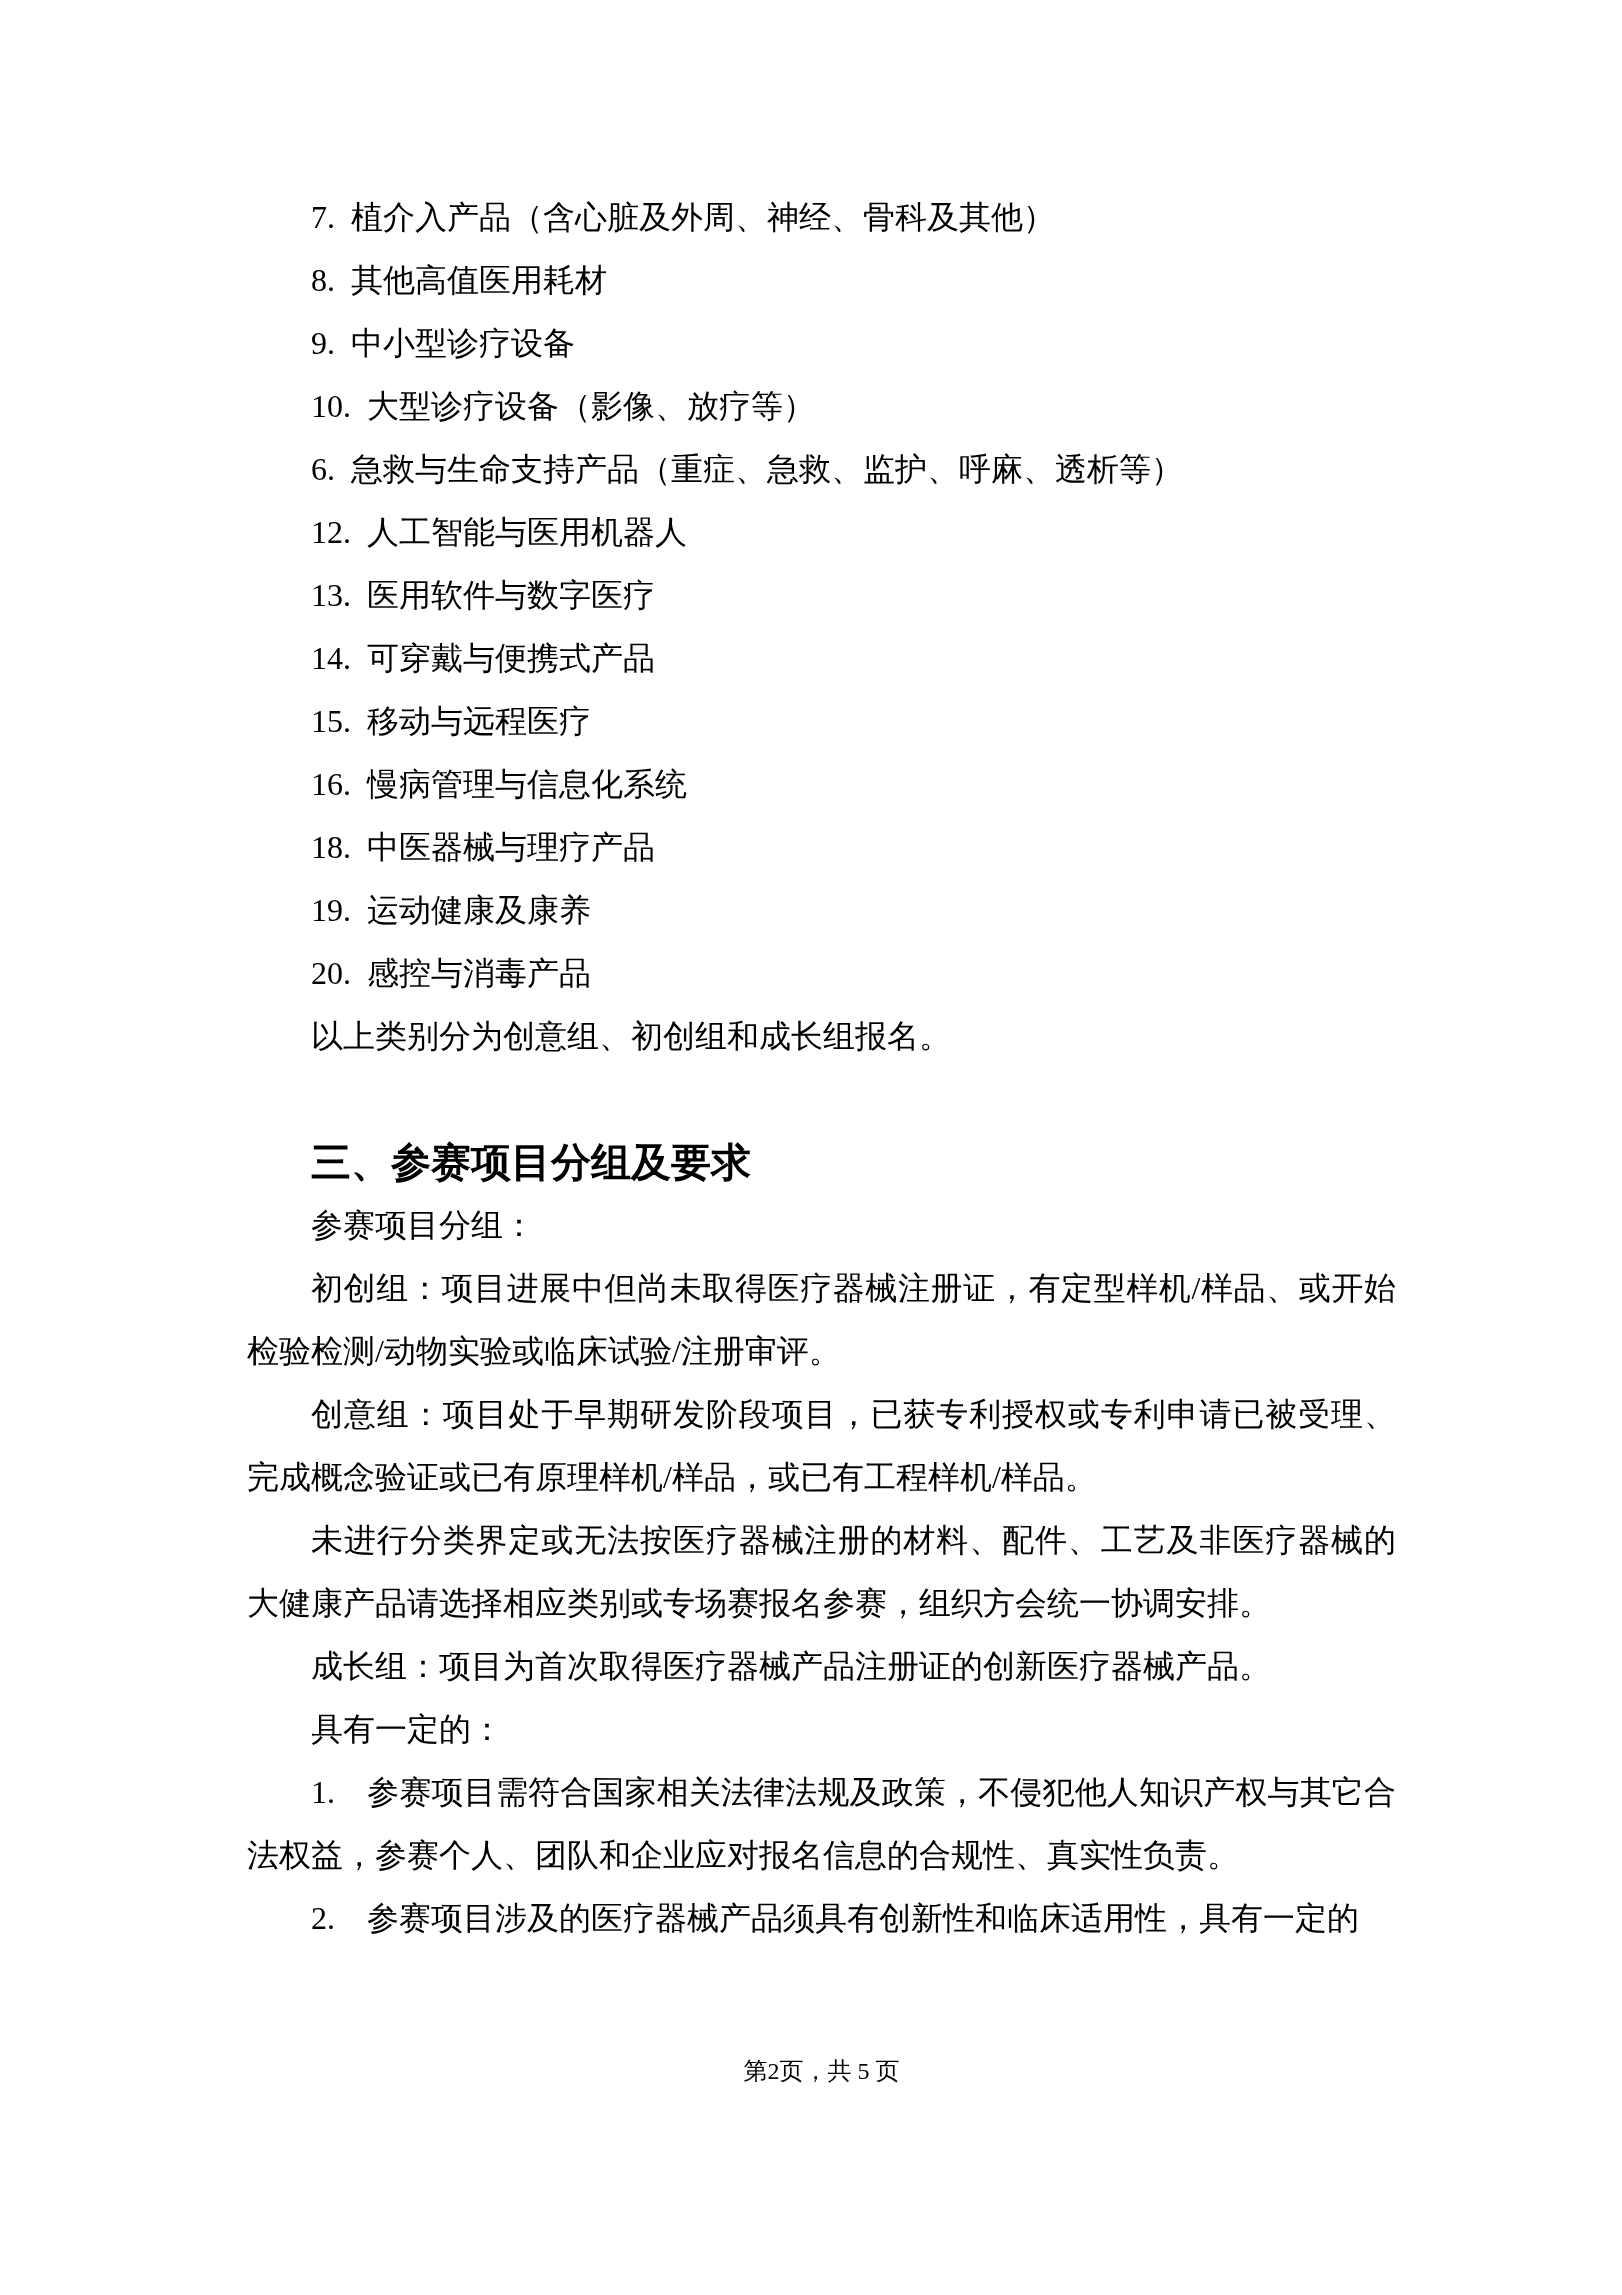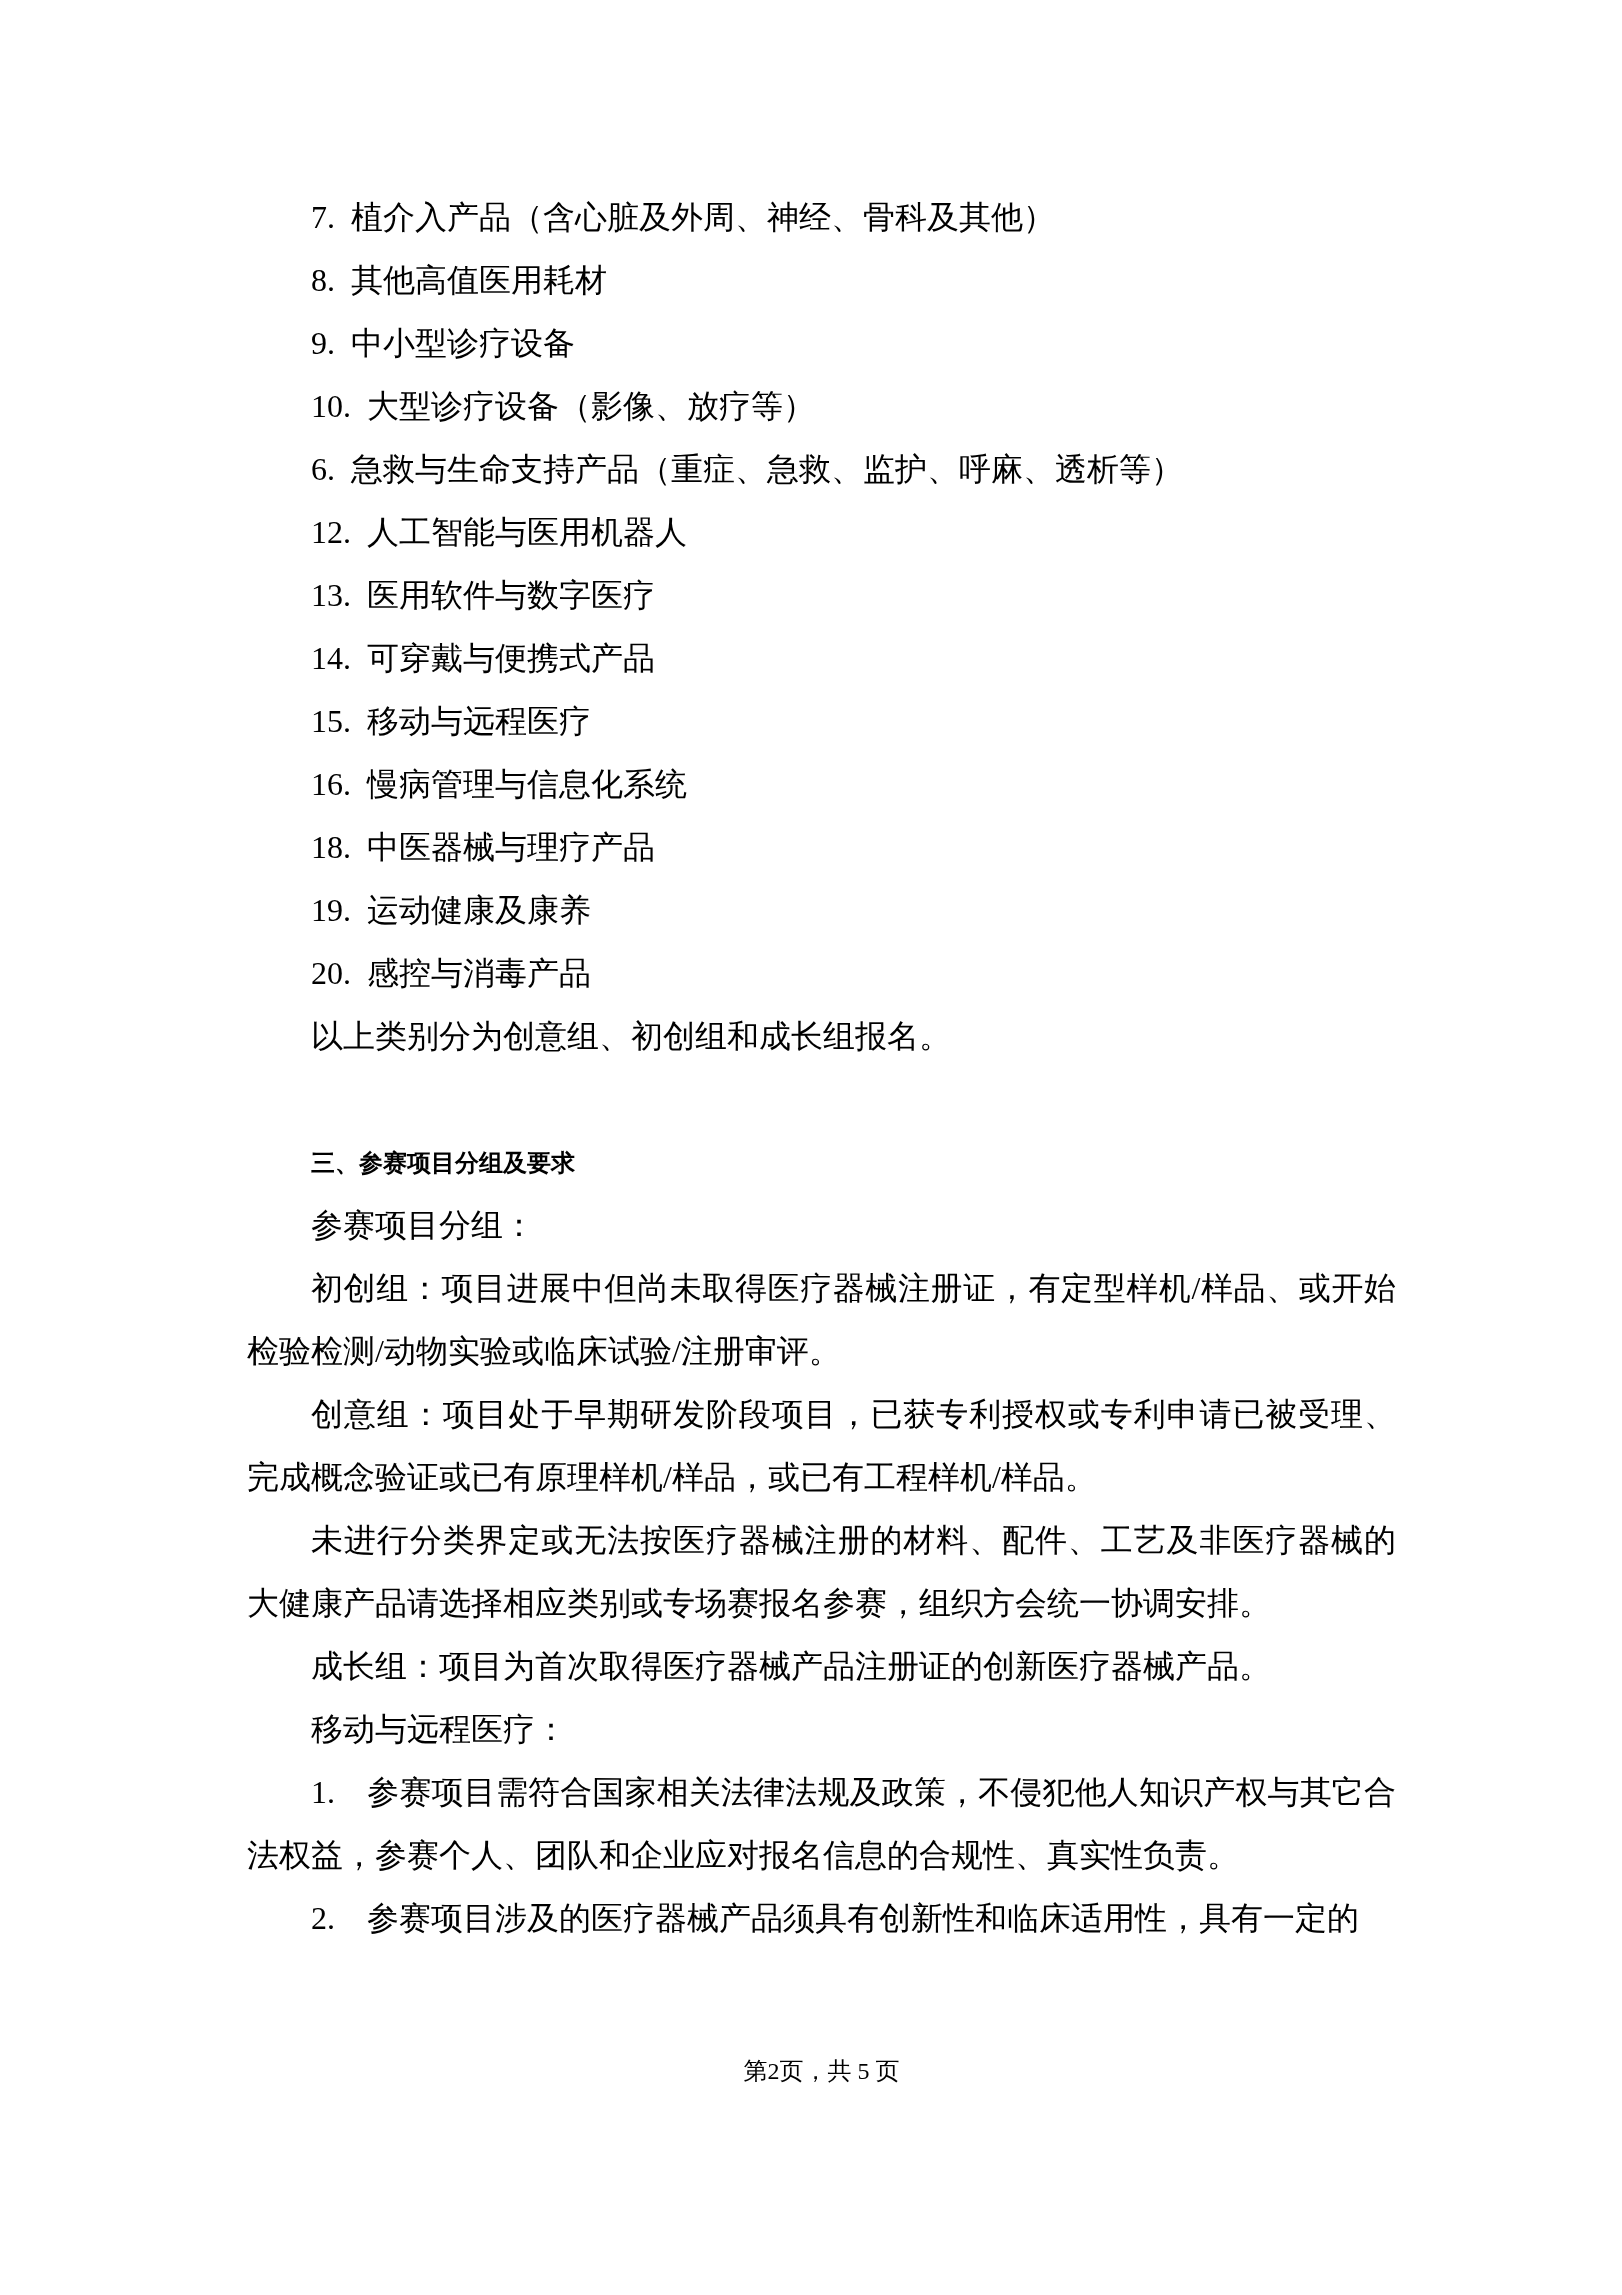--- a/index.html
+++ b/index.html
@@ -30,21 +30,21 @@
   }
   .para {
     text-indent: 64px;
     text-align: justify;
   }
   .blank-line {
     height: 63px;
   }
   .heading {
     margin: 0;
-    font-size: 24px;
+    font-size: 40px;
     line-height: 63px;
     text-indent: 64px;
     font-weight: bold;
     font-family: "Liberation Sans", "DejaVu Sans", sans-serif;
   }
   .subheading {
     text-indent: 64px;
     font-weight: normal;
   }
   .footer {
@@ -87,21 +87,21 @@
 
     <div class="subheading">参赛项目分组：</div>
 
     <div>
         <div class="para">初创组：项目进展中但尚未取得医疗器械注册证，有定型样机/样品、或开始检验检测/动物实验或临床试验/注册审评。</div>
         <div class="para">创意组：项目处于早期研发阶段项目，已获专利授权或专利申请已被受理、完成概念验证或已有原理样机/样品，或已有工程样机/样品。</div>
         <div class="para">未进行分类界定或无法按医疗器械注册的材料、配件、工艺及非医疗器械的大健康产品请选择相应类别或专场赛报名参赛，组织方会统一协调安排。</div>
         <div class="para">成长组：项目为首次取得医疗器械产品注册证的创新医疗器械产品。</div>
       </div>
 
-    <div class="subheading">移动与远程医疗：</div>
+    <div class="subheading">具有一定的：</div>
 
     <div>
         <div class="para">1.　参赛项目需符合国家相关法律法规及政策，不侵犯他人知识产权与其它合法权益，参赛个人、团队和企业应对报名信息的合规性、真实性负责。</div>
         <div class="para">2.　参赛项目涉及的医疗器械产品须具有创新性和临床适用性，具有一定的</div>
       </div>
 
   </section>
 
   <footer class="footer">第2页，共 5 页</footer>
 </main>

